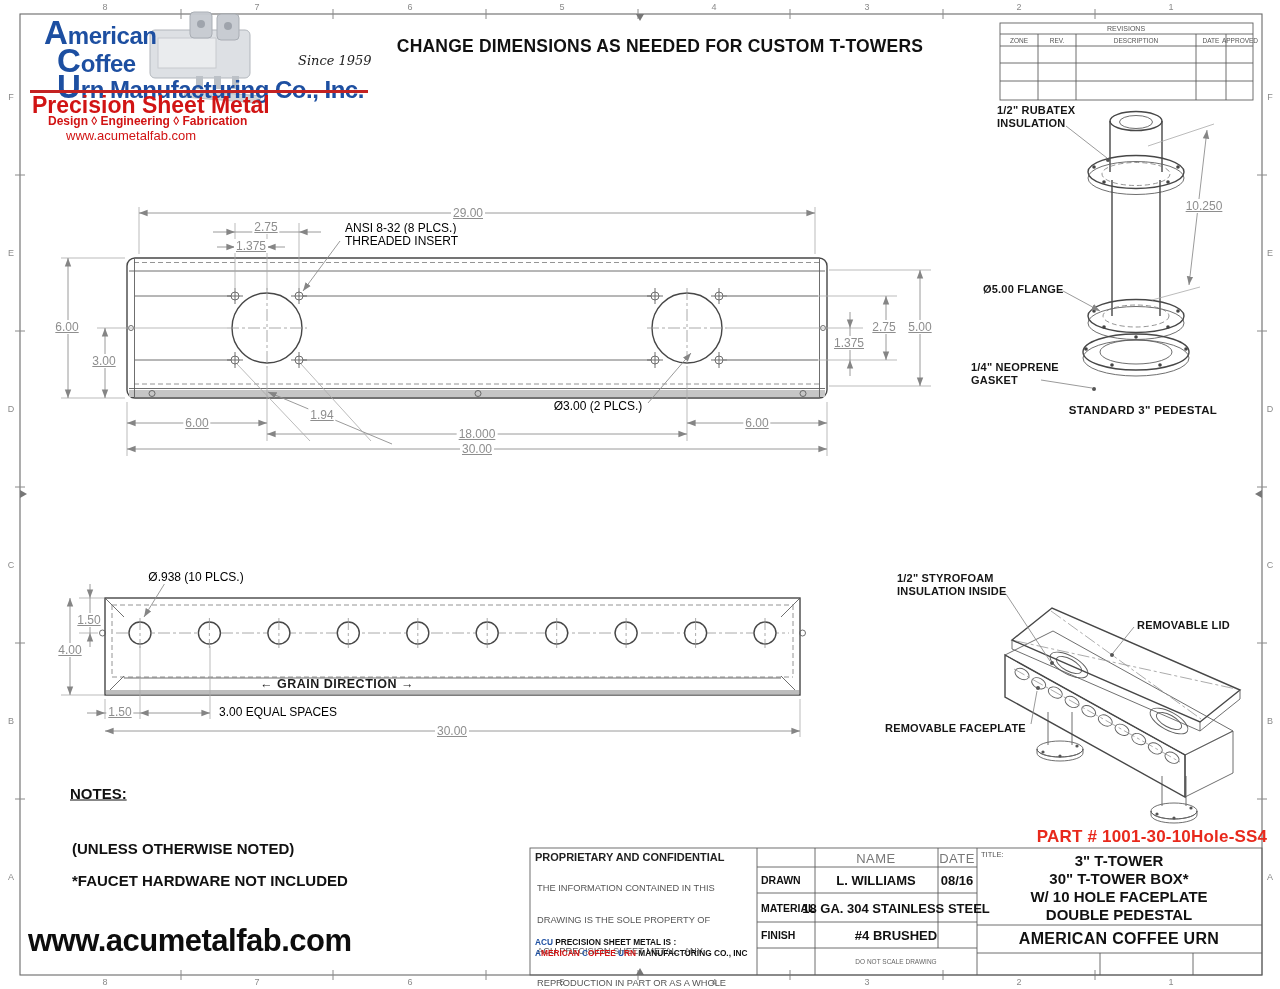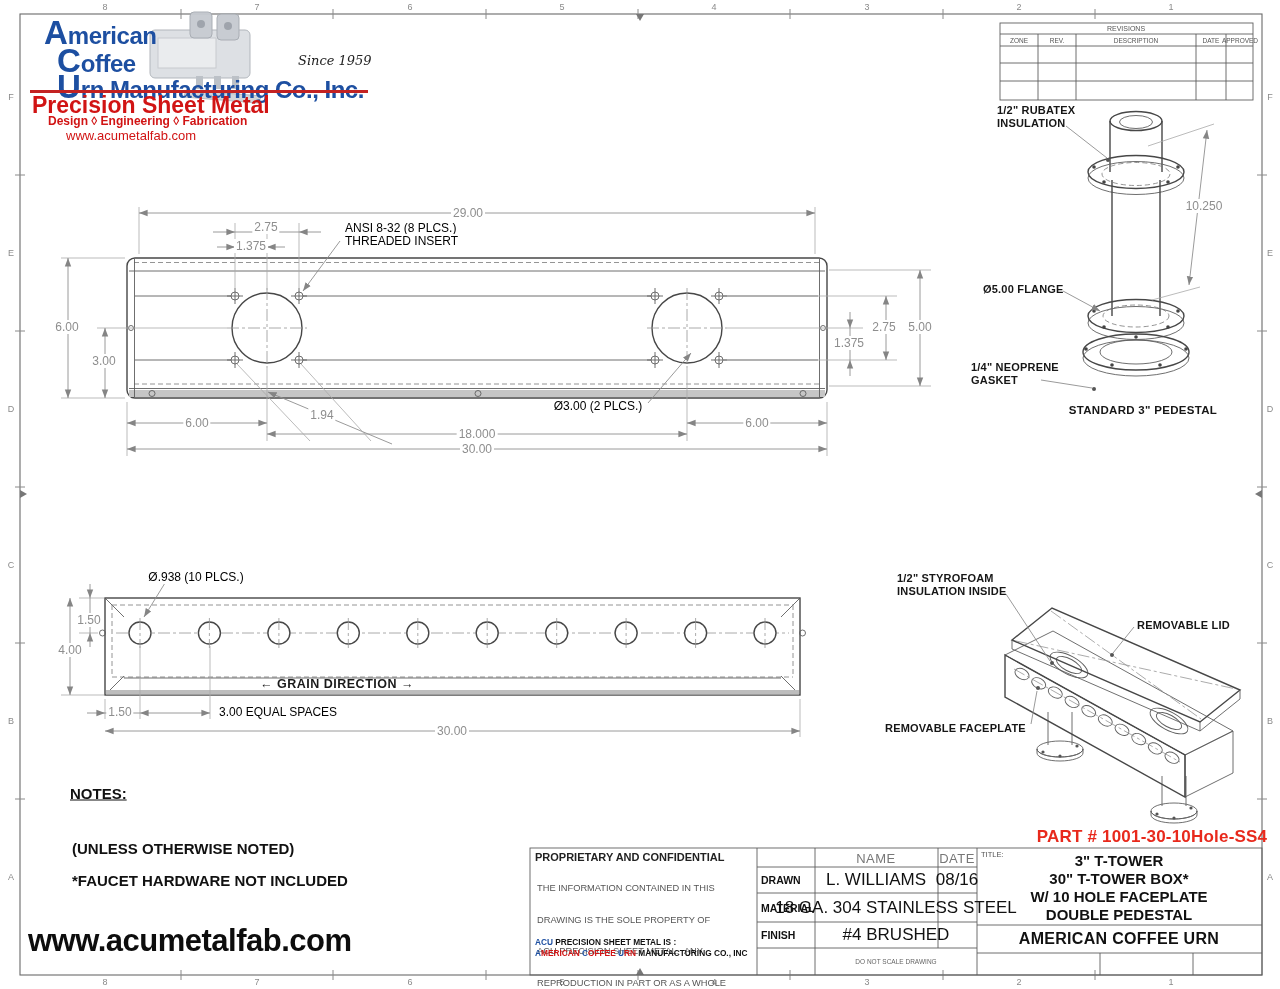--- a/index.html
+++ b/index.html
@@ -2,21 +2,21 @@
 <html><head>
 <meta charset="utf-8">
 <style>
   html,body{margin:0;padding:0;background:#fff;}
   .sheet{position:relative;width:1280px;height:989px;background:#ffffff;overflow:hidden;
          font-family:"Liberation Sans",sans-serif;}
   .abs{position:absolute;white-space:nowrap;}
   .pc{transform:translate(-50%,-50%);}
   .pl{transform:translateY(-50%);}
   .zone{font-size:9px;color:#8a8a8a;}
-  .dim{font-size:12px;color:#8e8e8e;background:#fff;padding:0 2px;}
+  .dim{font-size:12px;color:#8e8e8e;background:#fff;padding:0 2px;text-decoration:underline;}
   .co{font-size:12px;color:#000000;background:#fff;padding:0 1px;}
   .lab{font-size:11px;font-weight:bold;color:#161616;letter-spacing:.2px;}
   .lab2{font-size:11.5px;font-weight:bold;color:#161616;letter-spacing:.3px;}
   .grain{font-size:12.5px;font-weight:bold;color:#1a1a1a;background:transparent;letter-spacing:.5px;}
   .logo-line{color:#1d4fa1;font-weight:800;display:flex;align-items:baseline;line-height:1;}
   .logo-init{font-size:33px;}
   .logo-rest{font-size:24px;letter-spacing:-0.5px;}
   .since{font-family:"DejaVu Serif",serif;font-style:italic;font-size:13px;color:#222;}
   .redline{background:#c32222;height:2.5px;}
   .tagline{color:#d11414;font-weight:800;font-size:23px;line-height:1;}
@@ -27,21 +27,21 @@
   .rev-h{font-size:6.5px;color:#555;}
   .notes{font-size:15px;font-weight:bold;color:#111;}
   .notes-h{text-decoration:underline;}
   .bigweb{font-size:31px;font-weight:800;color:#0d0d0d;letter-spacing:-.5px;}
   .partnum{font-size:17px;font-weight:bold;color:#e8291c;letter-spacing:.2px;padding-left:20px;}
   .tb-head{font-size:11px;font-weight:bold;color:#222;}
   .tb-body{font-size:9.3px;color:#555;line-height:10.5px;white-space:pre;}
   .tb-owner{font-size:8.3px;font-weight:bold;color:#111;}
   .tb-col{font-size:13px;color:#777;letter-spacing:.5px;}
   .tb-lbl{font-size:10.5px;font-weight:bold;color:#111;}
-  .tb-val{font-size:17px;font-weight:normal;color:#111;}
+  .tb-val{font-size:13px;font-weight:bold;color:#111;}
   .tb-title-lbl{font-size:7.5px;color:#555;}
   .tb-title{font-size:15px;font-weight:bold;color:#111;}
   .tb-co{font-size:16px;font-weight:bold;color:#111;letter-spacing:.3px;}
   .tb-dns{font-size:6.5px;color:#666;}
   .c-blue{color:#1d4fa1;}
   .c-red{color:#d11414;}
   .c-blk{color:#111;}
 </style>
 </head>
 <body>
@@ -426,20 +426,21 @@
 </div>
 <div class="abs logo-line" style="left:57px;top:70px">
   <span class="logo-init">U</span>
       <span class="logo-rest">rn Manufacturing Co., Inc.</span>
 </div>
 <div class="abs since" style="left:298px;top:53px">Since 1959</div>
 <div class="abs redline" style="left:30px;top:90px;width:338px"></div>
 <div class="abs tagline" style="left:32px;top:94px">Precision Sheet Metal</div>
 <div class="abs services" style="left:48px;top:114px">Design ◊ Engineering ◊ Fabrication</div>
 <div class="abs weblil" style="left:66px;top:128px">www.acumetalfab.com</div>
+<div class="abs pc sheet-title" style="left:660px;top:46px">CHANGE DIMENSIONS AS NEEDED FOR CUSTOM T-TOWERS</div>
 
 <div class="abs pc rev-t" style="left:1126px;top:28px">REVISIONS</div>
 <div class="abs pc rev-h" style="left:1019px;top:40px">ZONE</div>
 <div class="abs pc rev-h" style="left:1057px;top:40px">REV.</div>
 <div class="abs pc rev-h" style="left:1136px;top:40px">DESCRIPTION</div>
 <div class="abs pc rev-h" style="left:1211px;top:40px">DATE</div>
 <div class="abs pc rev-h" style="left:1240px;top:40px">APPROVED</div>
 
 <div class="abs pc dim" style="left:468px;top:213px">29.00</div>
 <div class="abs pc dim" style="left:266px;top:227px">2.75</div>

